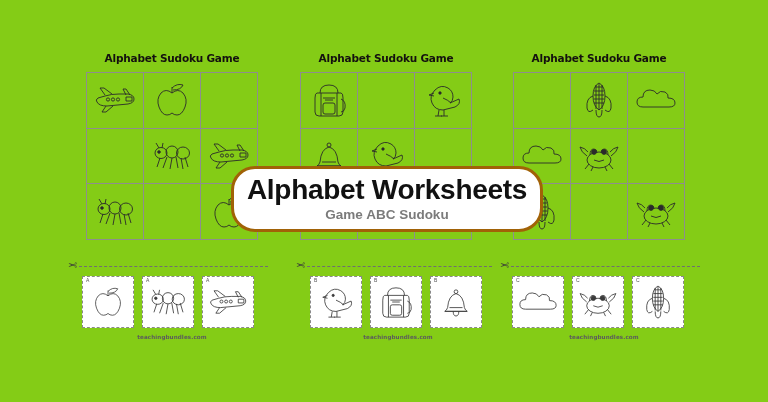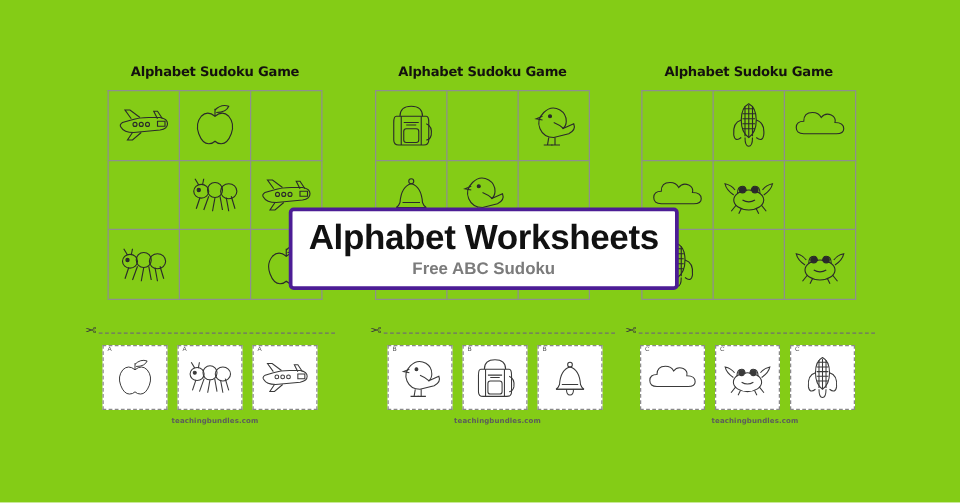--- a/index.html
+++ b/index.html
@@ -134,22 +134,22 @@
   }
 
   
   #banner {
     position: absolute;
     left: 231px;
     top: 166px;
     width: 312px;
     height: 66px;
     background: #ffffff;
-    border: 3px solid #4c1d95;
-    border-radius: 4px;
+    border: 3px solid #a16207;
+    border-radius: 24px;
     box-sizing: border-box;
     display: flex;
     flex-direction: column;
     align-items: center;
     justify-content: center;
     z-index: 10;
   }
   #banner-title {
     font-family: "Liberation Sans", sans-serif;
     font-weight: bold;
@@ -586,16 +586,16 @@
               <path d="M13 30 Q13 37 16 37 Q19 37 19 30"></path>
             </g>
           </svg>
       </div>
     </div>
     <div class="site-footer">teachingbundles.com</div>
   </div>
 
   <div id="banner">
     <div id="banner-title">Alphabet Worksheets</div>
-    <div id="banner-subtitle">Free ABC Sudoku</div>
+    <div id="banner-subtitle">Game ABC Sudoku</div>
   </div>
 
 </div>
 
 </body></html>

